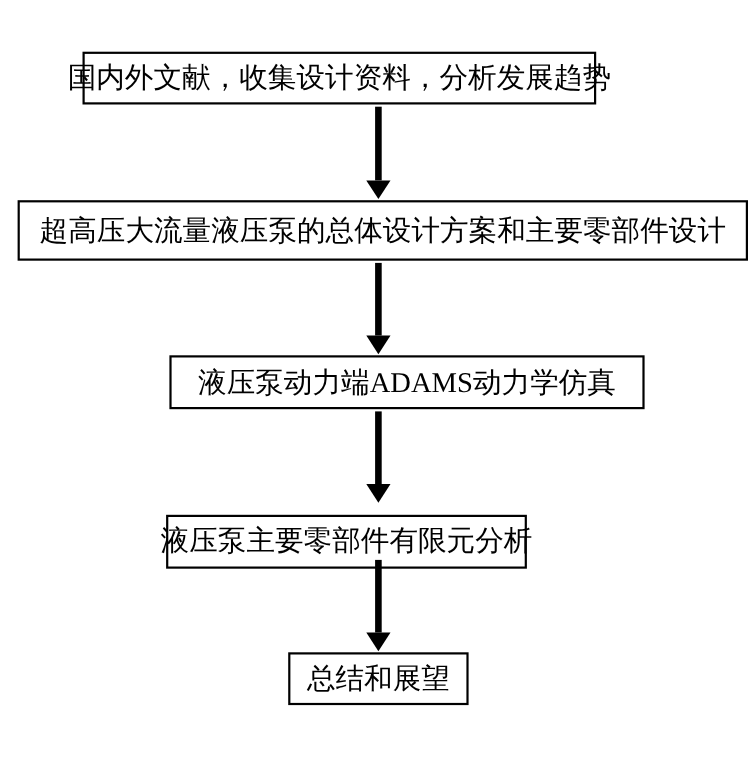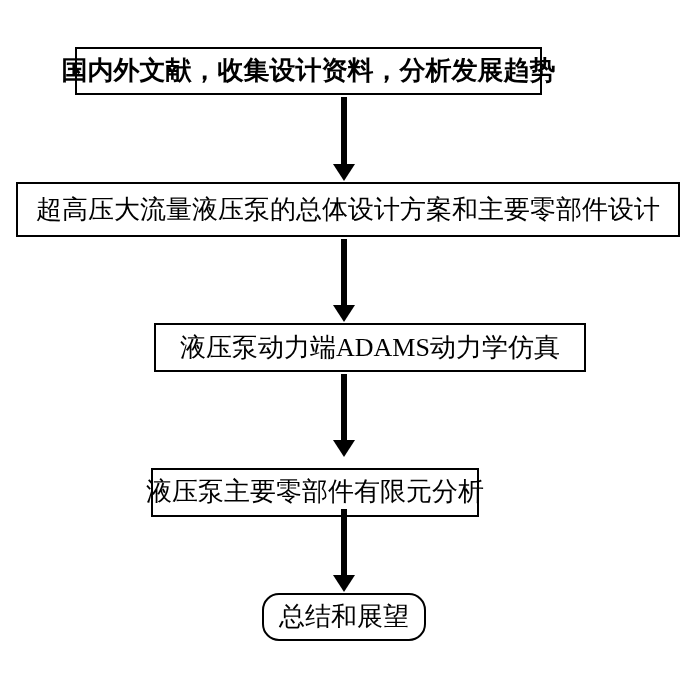--- a/index.html
+++ b/index.html
@@ -25,25 +25,25 @@
     background: var(--background, #ffffff);
     color: var(--text, #000000);
     display: flex;
     align-items: center;
     justify-content: center;
     text-align: center;
     font-size: 26px;
     line-height: 1;
     white-space: nowrap;
   }
-  .flow-box.step-1 { left: 75px;  top: 47px;  width: 467px; height: 48px; font-weight: bold; }
+  .flow-box.step-1 { left: 75px;  top: 47px;  width: 467px; height: 48px; }
   .flow-box.step-2 { left: 16px;   top: 182px; width: 664px; height: 55px; }
   .flow-box.step-3 { left: 126px; top: 323px; width: 432px; height: 49px; margin-left: 28px; }
   .flow-box.step-4 { left: 151px; top: 468px; width: 328px; height: 49px; font-family: Liberation Mono, monospace; }
-  .flow-box.step-5 { left: 262px; top: 593px; width: 164px; height: 48px; border-radius: 17px; }
+  .flow-box.step-5 { left: 262px; top: 593px; width: 164px; height: 48px; }
 
   .arrow {
     position: absolute;
     left: 333px;           
     width: 22px;
     display: flex;
     flex-direction: column;
     align-items: center;
   }
   .arrow-1 { top: 97px;  height: 84px; }

